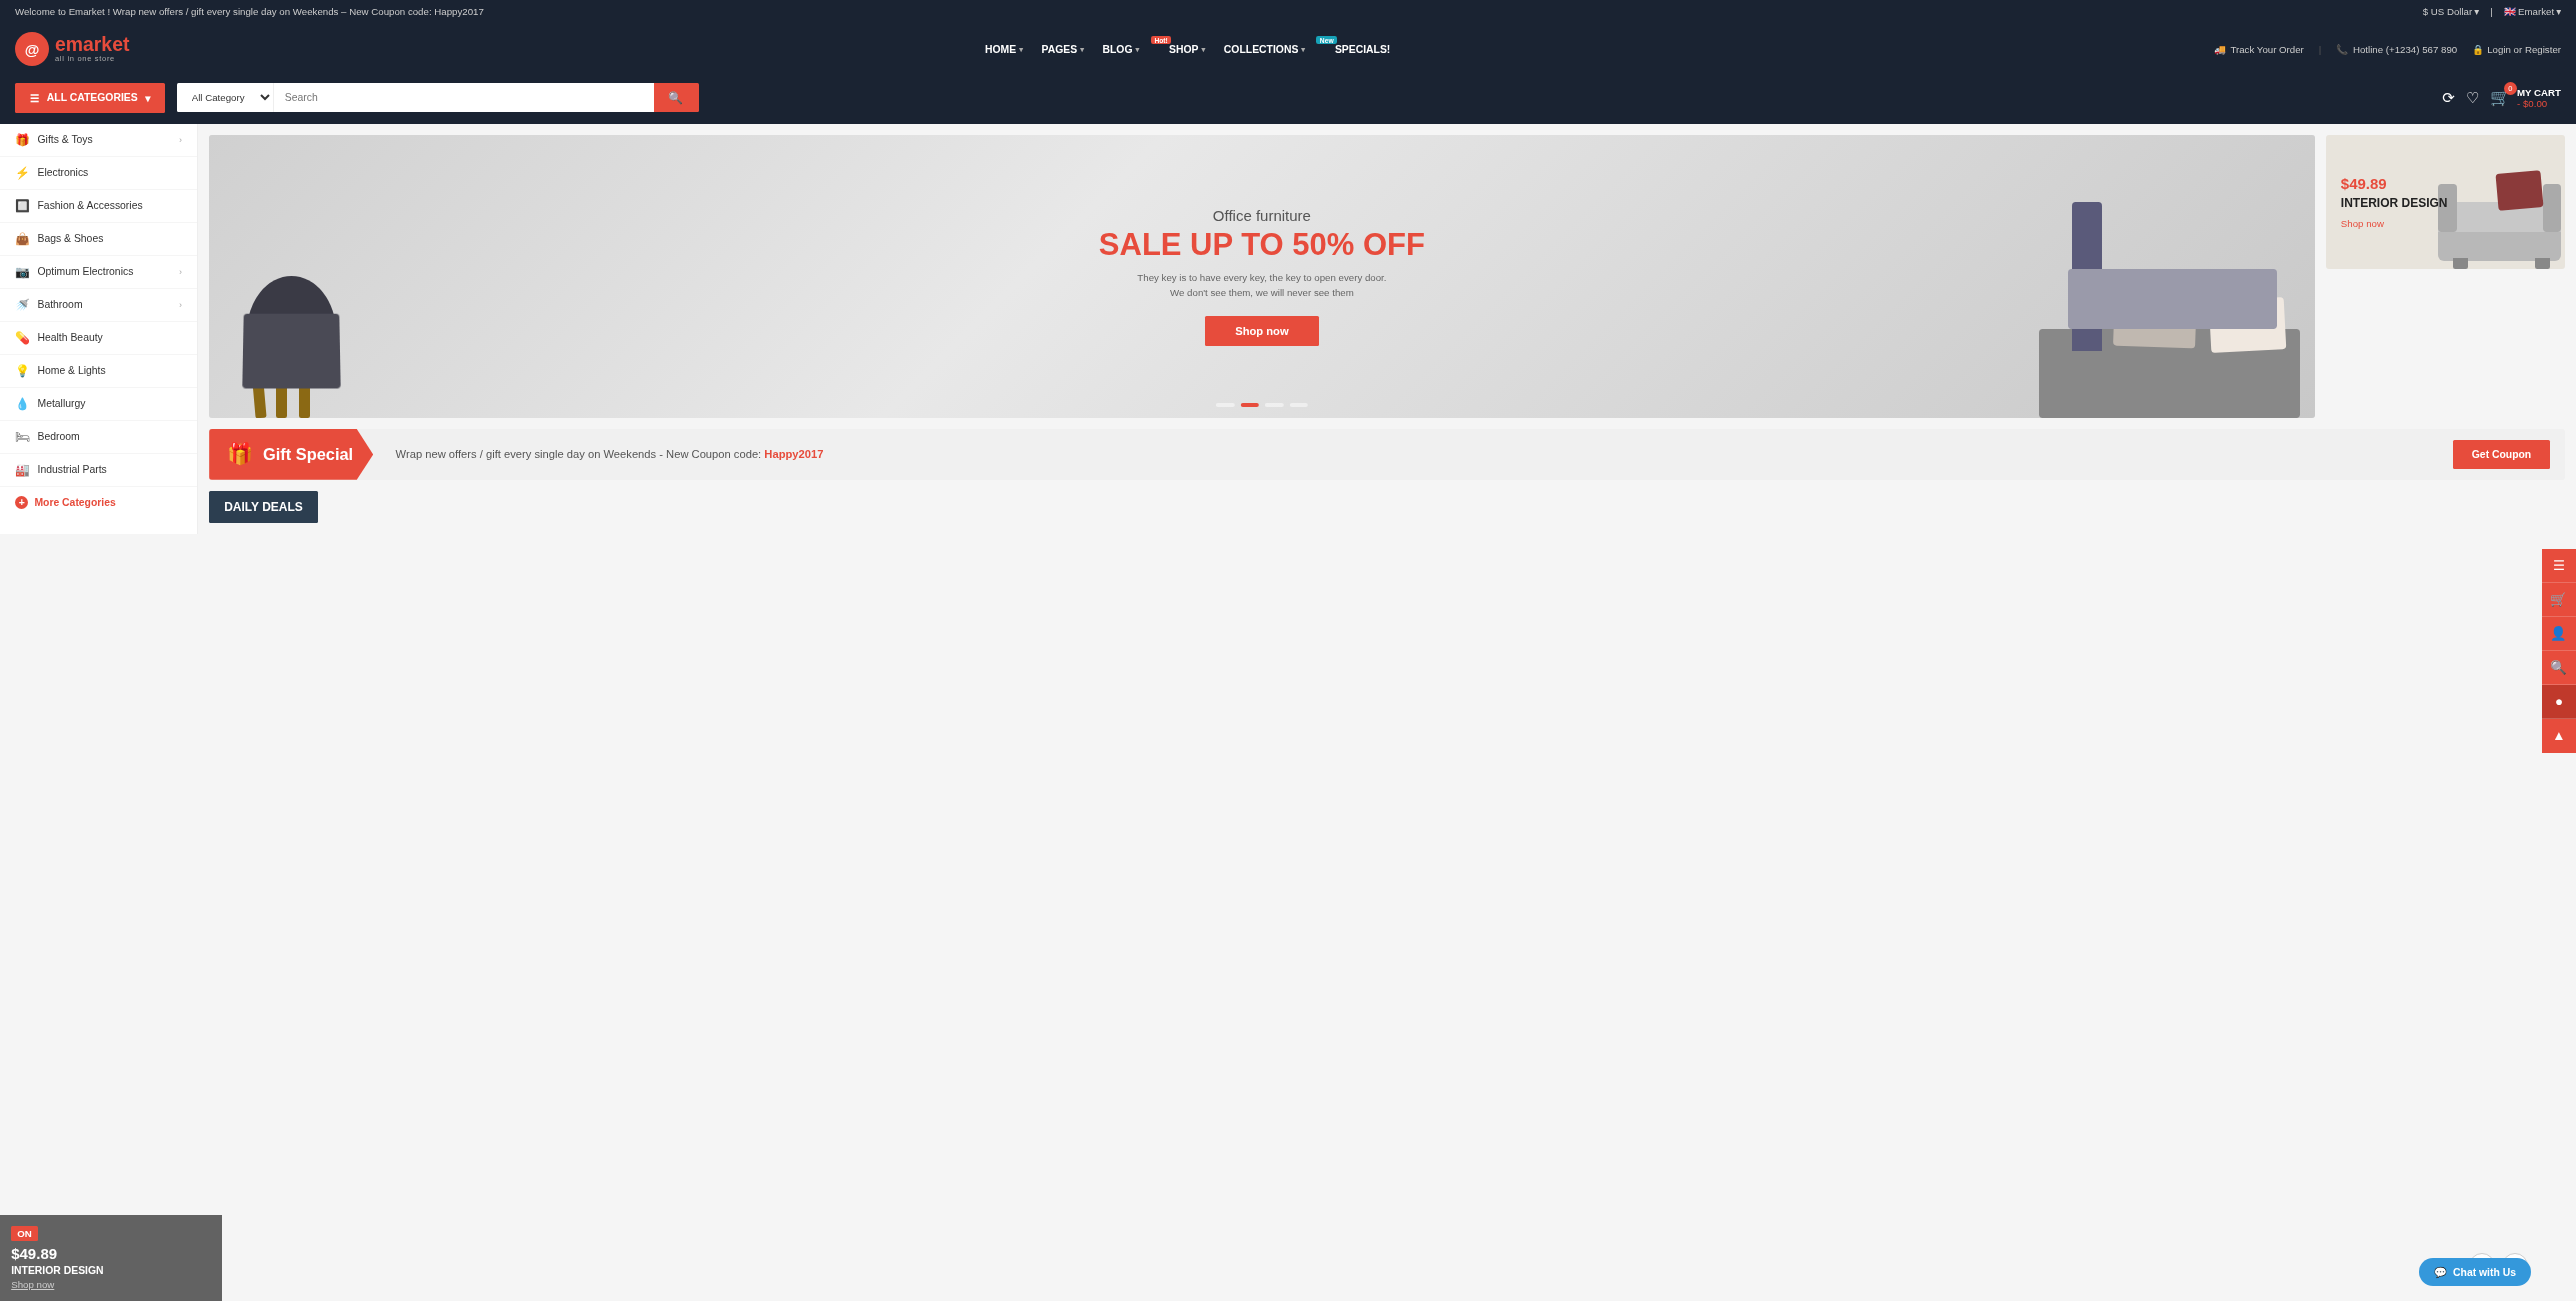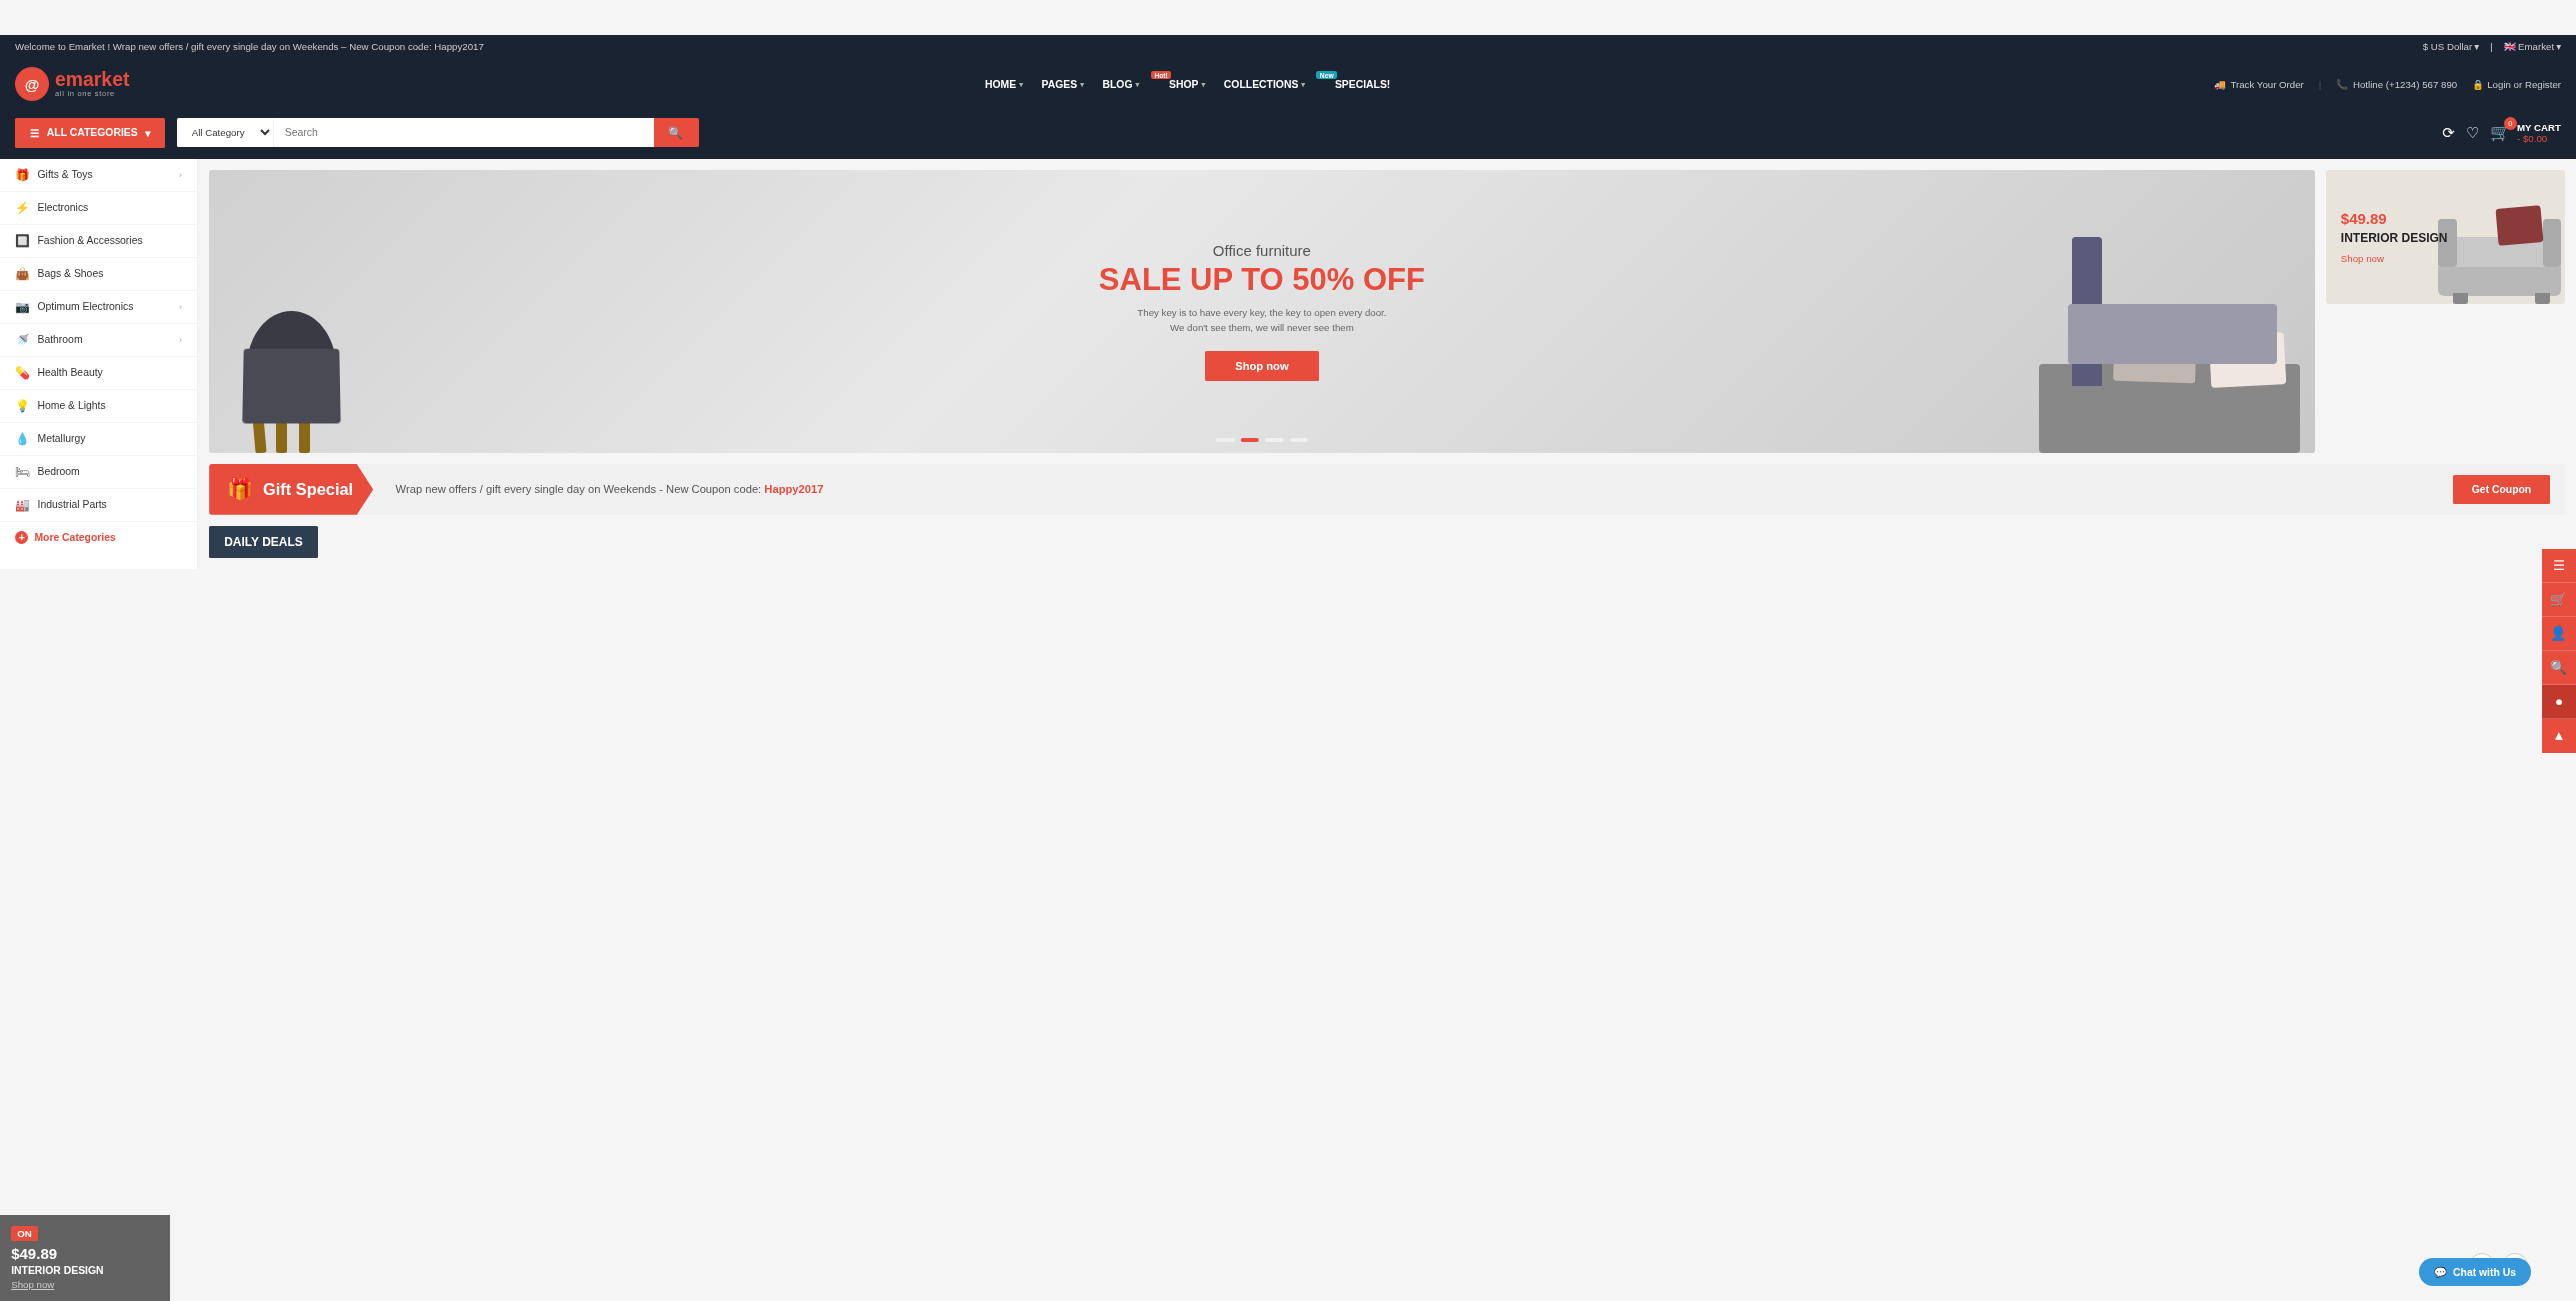--- a/index.html
+++ b/index.html
@@ -8,21 +8,20 @@
     
     .announcement-bar {
       background: #1a2332;
       color: #ccc;
       text-align: center;
       padding: 6px 15px;
       font-size: 9.7px;
       display: flex;
       justify-content: space-between;
       align-items: center;
-      margin-top: 35px;
     }
     .announcement-bar .currency-lang {
       display: flex;
       align-items: center;
       gap: 11.2px;
     }
     .currency-lang span {
       cursor: pointer;
       display: flex;
       align-items: center;
@@ -809,21 +808,21 @@
       <button class="get-coupon-btn">Get Coupon</button>
     </div>
 
     <div>
       <div class="daily-deals-header">DAILY DEALS</div>
     </div>
 
   </div>
 </div>
 
-<div style="position:fixed;bottom:0;left:0;width:170px;background:rgba(0,0,0,0.6);color:white;padding:11.2px;z-index:50;">
+<div style="position:fixed;bottom:0;left:0;width:222px;background:rgba(0,0,0,0.6);color:white;padding:11.2px;z-index:50;">
   <span class="on-badge" style="position:static;display:inline-block;margin-bottom:3.7px;">ON</span>
   <div style="font-size:15px;font-weight:bold;color:white;">$49.89</div>
   <div style="font-size:10.4px;font-weight:bold;color:white;text-transform:uppercase;margin:3px 0;">INTERIOR DESIGN</div>
   <div style="color:#ccc;font-size:9.7px;text-decoration:underline;cursor:pointer;">Shop now</div>
 </div>
 
 <div class="floating-buttons">
   <div class="float-btn">☰</div>
   <div class="float-btn">🛒</div>
   <div class="float-btn">👤</div>

